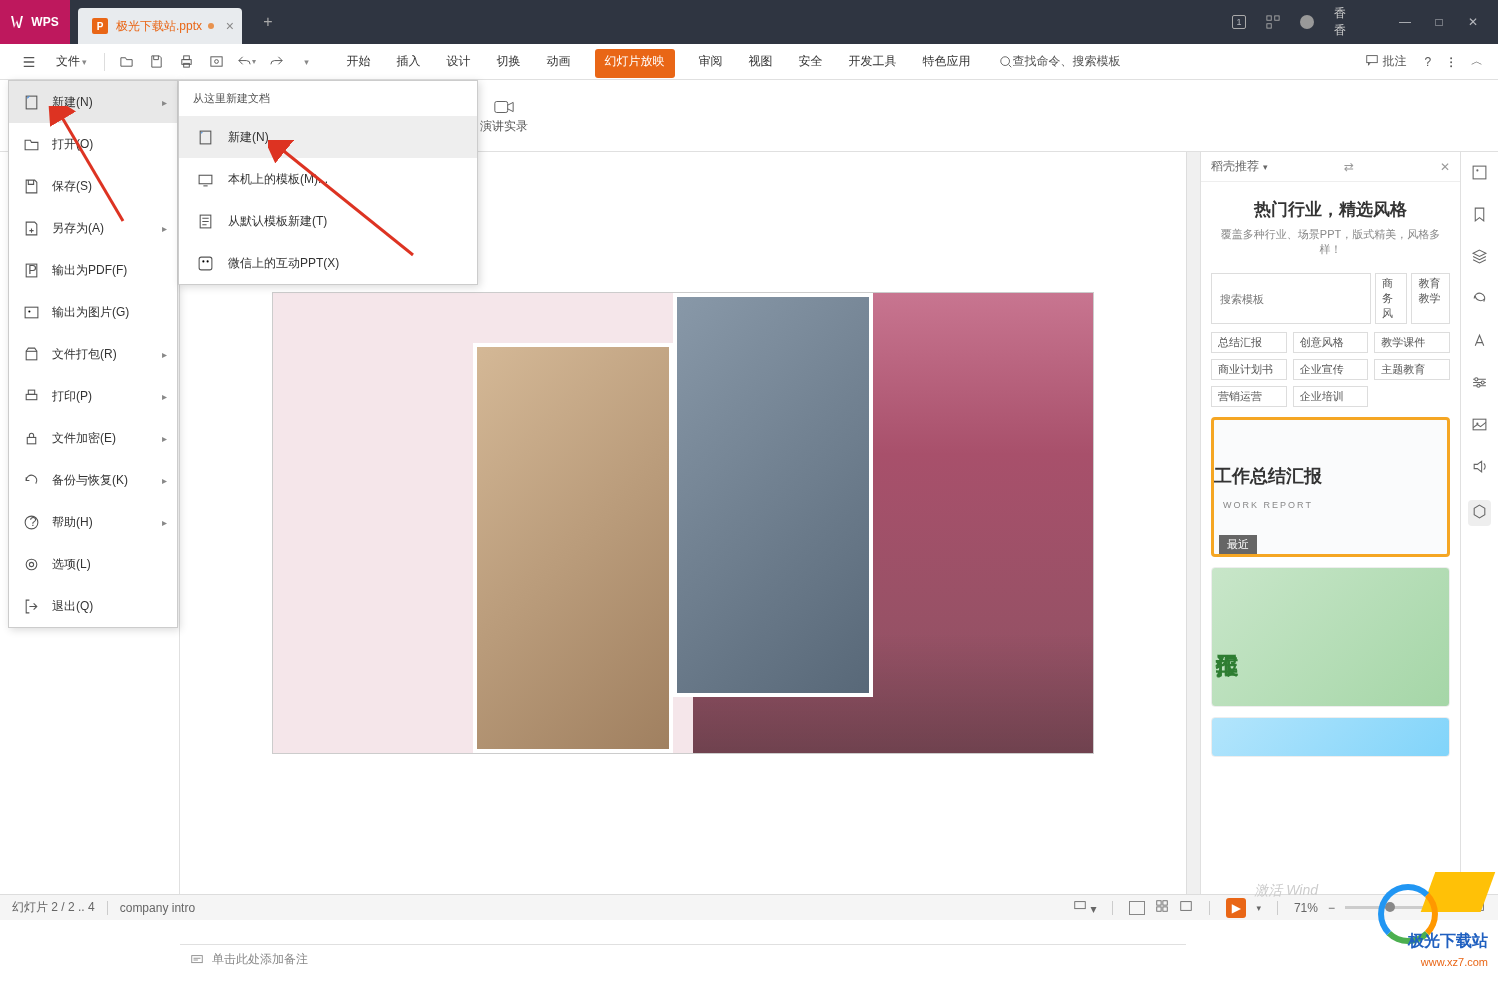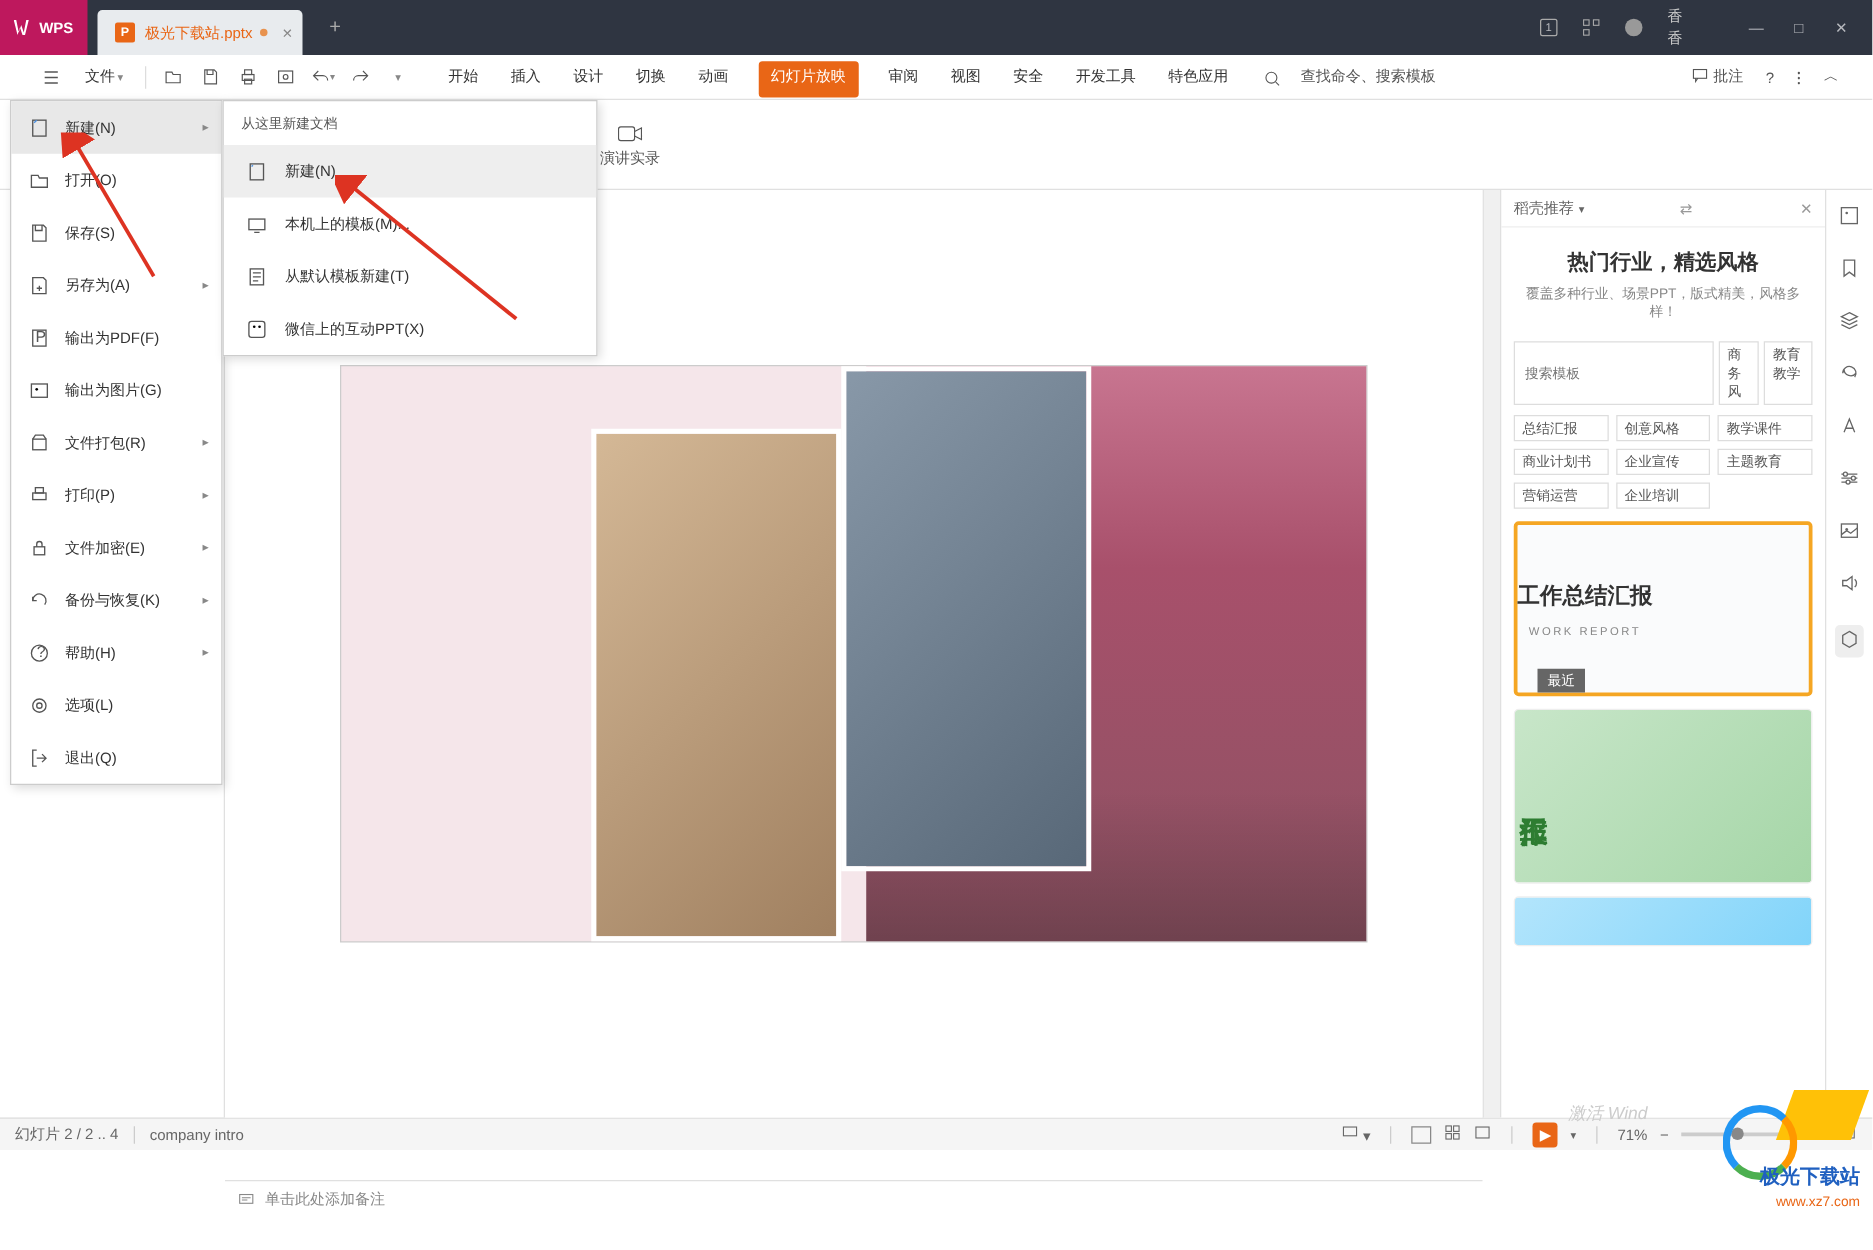--- a/index.html
+++ b/index.html
@@ -9,31 +9,31 @@
 .tab{height:36px;margin-top:8px;padding:0 40px 0 14px;background:#e8ebee;border-radius:4px 4px 0 0;display:flex;align-items:center;gap:8px;color:#e96616;position:relative;margin-left:8px}
 .tab-icon{width:16px;height:16px;background:#e96616;border-radius:2px;display:flex;align-items:center;justify-content:center;color:#fff;font-size:10px;font-weight:bold}
 .tab-dot{position:absolute;right:28px;width:6px;height:6px;background:#e8924e;border-radius:50%}
 .tab-close{position:absolute;right:8px;color:#888;font-size:14px}
 .new-tab{width:28px;height:28px;display:flex;align-items:center;justify-content:center;color:#aaa;margin-left:12px;font-size:16px}
 .win-controls{margin-left:auto;display:flex;align-items:center;gap:20px;padding-right:18px;color:#b7b9be}
 .win-controls span{width:14px;height:14px;display:inline-flex;align-items:center;justify-content:center}
 .avatar{width:18px;height:18px;background:#999;border-radius:50%}
 .box-icon{width:14px;height:14px;border:1px solid #aaa;border-radius:2px;font-size:9px;display:flex;align-items:center;justify-content:center}
 
-.ribbon-row{height:36px;border-bottom:1px solid #e0e0e0;display:flex;align-items:center;padding:0 27px;gap:6px}
+.ribbon-row{height:36px;border-bottom:1px solid #e0e0e0;display:flex;align-items:center;padding:0 15px;gap:6px}
 .file-btn{display:flex;align-items:center;gap:2px;padding:4px 6px;border:1px solid transparent}
 .file-btn svg{width:14px;height:14px}
 .file-label{color:#333}
 .qat-icon{width:24px;height:24px;display:flex;align-items:center;justify-content:center;color:#555}
 .qat-icon svg{width:15px;height:15px}
 .sep{width:1px;height:18px;background:#ddd;margin:0 4px}
 .menu-tabs{display:flex;gap:22px;margin-left:20px}
 .menu-tab{color:#333;padding:8px 2px;cursor:pointer}
 .menu-tab.active{background:#e96616;color:#fff;padding:4px 10px;border-radius:3px;margin-top:4px}
-.search-area{display:flex;align-items:flex-end;gap:16px;color:#555;margin-left:20px}
+.search-area{display:flex;align-items:center;gap:0;color:#555;margin-left:20px}
 .ribbon-right{margin-left:auto;display:flex;align-items:center;gap:18px;color:#555}
 
 .toolbar{height:72px;border-bottom:1px solid #e0e0e0;display:flex;align-items:center;padding-left:480px}
 .tb-item{display:flex;flex-direction:column;align-items:center;gap:0;color:#555}
 .tb-item svg{width:22px;height:22px}
 
 .main-area{position:relative;height:742px;display:flex}
 .slide-thumbs{width:180px;border-right:1px solid #e0e0e0}
 .canvas-area{flex:1;background:#fff;display:flex;align-items:center;justify-content:center;position:relative}
 .slide{width:820px;height:460px;background:#f5e6ea;position:relative;box-shadow:0 0 0 1px #ccc}
@@ -49,21 +49,21 @@
 .sp-title-area{padding:16px 10px;text-align:center}
 .sp-title{font-size:17px;font-weight:bold;color:#333}
 .sp-sub{font-size:11px;color:#888;margin-top:6px}
 .sp-search{display:flex;gap:4px;padding:0 10px;margin-bottom:8px}
 .sp-search input{flex:1;border:1px solid #ddd;padding:5px 8px;font-size:11px}
 .sp-tag{border:1px solid #ddd;padding:2px 6px;font-size:11px;color:#555;cursor:pointer}
 .sp-tags{display:grid;grid-template-columns:1fr 1fr 1fr;gap:6px;padding:0 10px}
 .sp-templates{padding:10px;display:flex;flex-direction:column;gap:10px;overflow:hidden}
 .tpl{height:140px;border:1px solid #eee;border-radius:4px;display:flex;align-items:center;position:relative;font-size:16px;color:#333;background:#fafbfc}
 .tpl1{border:3px solid #f5a623}
-.tpl1 .badge{position:absolute;left:16px;bottom:0;background:#666;color:#fff;padding:2px 8px;font-size:11px}
+.tpl1 .badge{position:absolute;left:5px;bottom:0;background:#666;color:#fff;padding:2px 8px;font-size:11px}
 .tpl2{background:linear-gradient(135deg,#fce4ec,#f8bbd0)}
 .tpl3{background:linear-gradient(135deg,#c8e6c9,#a5d6a7);color:#2e7d32}
 .tpl-sub{font-size:9px;color:#888;margin-top:12px;letter-spacing:2px}
 
 .right-bar{width:38px;border-left:1px solid #e0e0e0;display:flex;flex-direction:column;align-items:center;padding-top:12px;gap:22px;color:#666}
 .right-bar svg{width:17px;height:17px}
 
 .file-menu{position:absolute;left:8px;top:80px;width:170px;background:#fff;border:1px solid #ccc;box-shadow:2px 2px 8px rgba(0,0,0,0.15);z-index:100}
 .fm-item{height:42px;display:flex;align-items:center;padding:0 14px;gap:12px;color:#333;position:relative}
 .fm-item:hover,.fm-item.hover{background:#e8e8e8}

